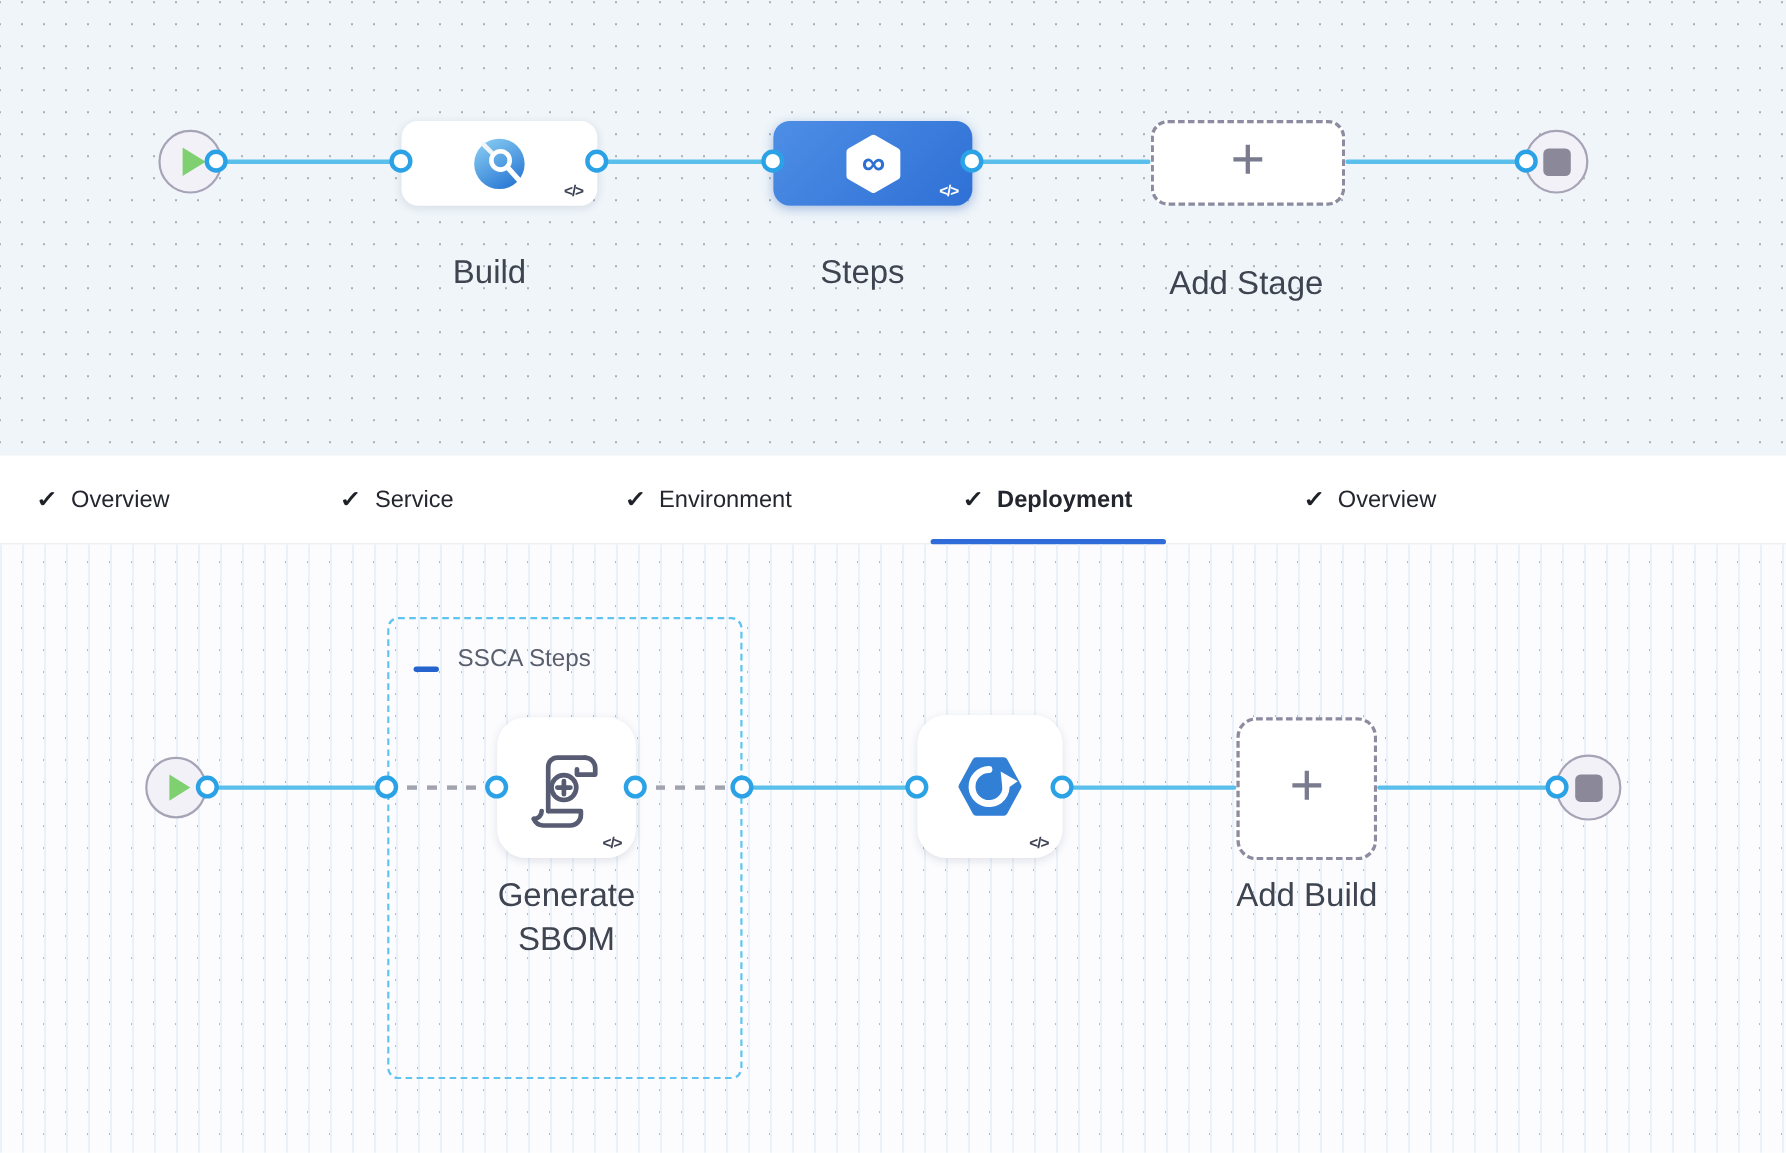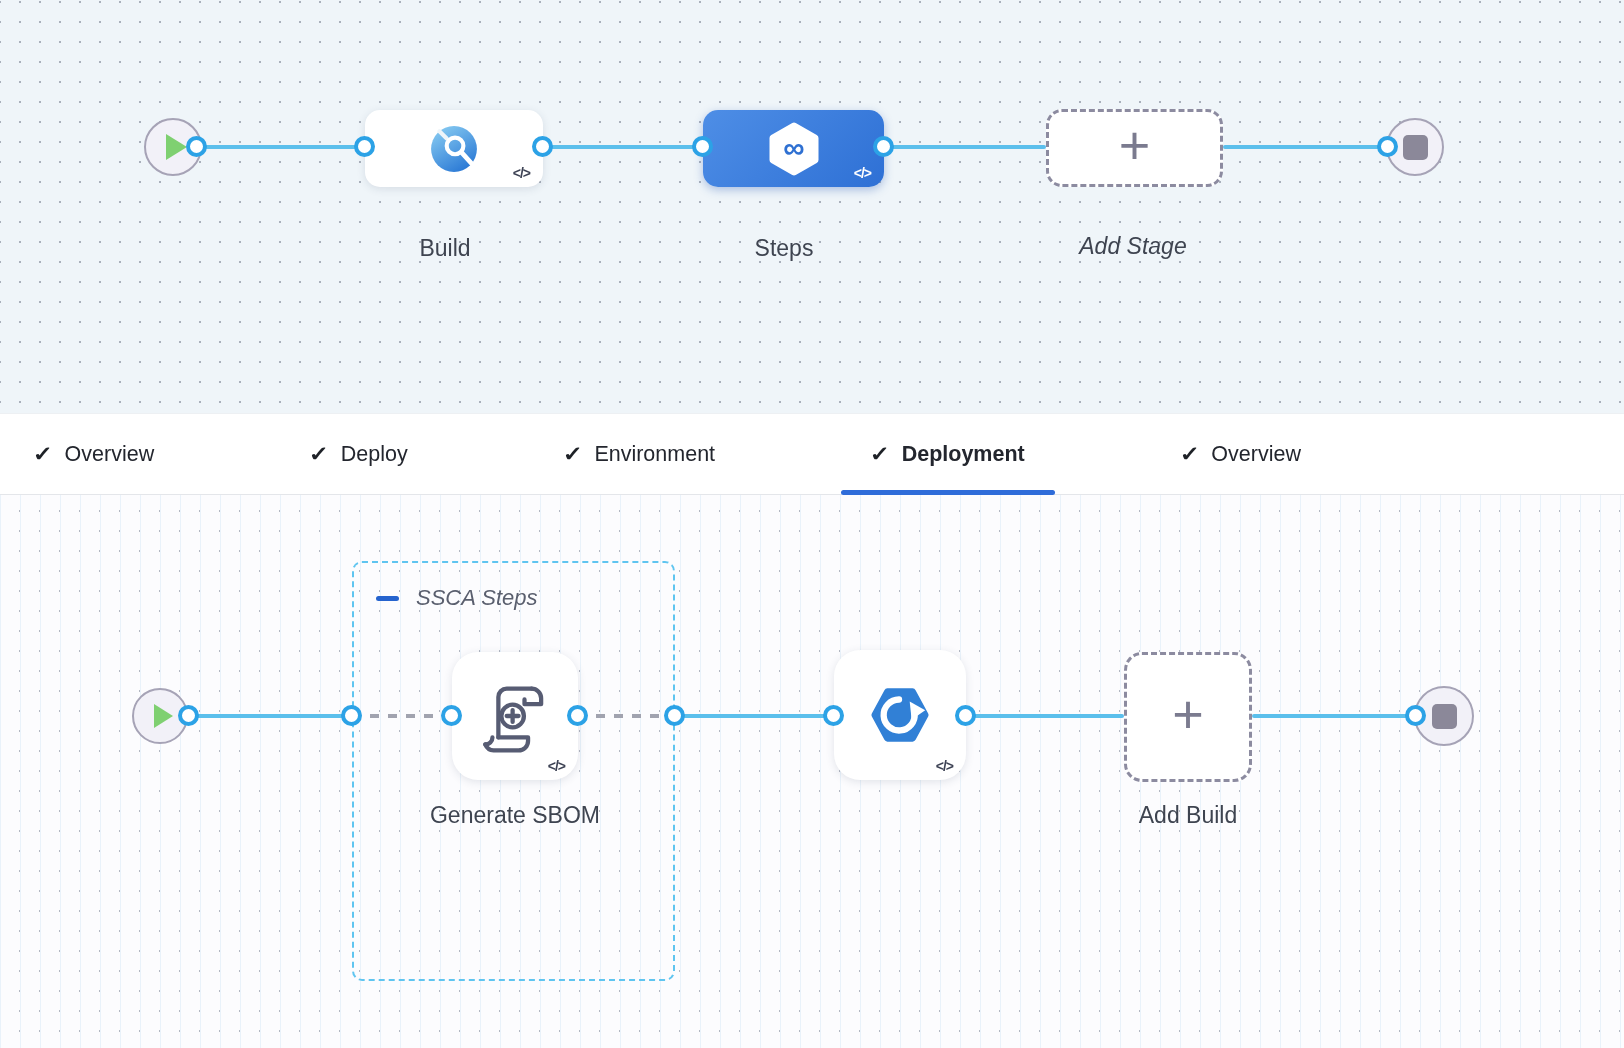--- a/index.html
+++ b/index.html
@@ -77,32 +77,31 @@
     background:linear-gradient(135deg,#4E8EE6 0%,#2E70D5 100%);
     box-shadow:0 3px 10px rgba(40,90,180,0.35);
   }
   .node.selected .code { color:#fff; }
   .node.add {
     border:3px dashed #8C8BA0; box-shadow:none; background:#fff;
   }
   .plus-glyph { font-size:54px; font-weight:400; color:#7B7B8F; line-height:1; margin-top:-6px; }
 
   .node-label {
-    position:absolute; font-size:23px; color:#3E4450; text-align:center;
+    position:absolute; font-size:30px; color:#3E4450; text-align:center;
     line-height:40px; z-index:4;
   }
 
   
   .step-group {
     position:absolute; border:2px dashed #5FC5F0; border-radius:10px; z-index:2;
   }
   .group-header {
-    position:absolute; left:22px; top:22px; display:flex; align-items:center; gap:17px;
+    position:absolute; left:22px; top:22px; display:flex; align-items:flex-end; gap:17px;
     cursor:pointer;
-    font-style:italic;
   }
   .minus-bar { width:23px; height:5px; border-radius:3px; background:#2563CE; }
   .group-label { font-size:22px; color:#5A5F6E; }
 </style>
 </head>
 <body>
 
 <div class="canvas canvas-top">
 
   <div class="edge" style="left:173px;top:145px;width:192px;"></div>
@@ -143,35 +142,35 @@
       <polygon points="27,5 48,17 48,39 27,51 6,39 6,17" fill="#fff" stroke="#fff" stroke-width="7" stroke-linejoin="round"></polygon>
       <text x="27" y="37" text-anchor="middle" font-size="30" font-weight="bold" fill="#2E70D2">∞</text>
     </svg>
     <span class="code">&lt;/&gt;</span>
   </div>
   <div class="node-label" style="left:674px;top:228px;width:220px;">Steps</div>
 
   <div class="node add" style="left:1046px;top:109px;width:177px;height:78px;border-radius:16px;">
     <span class="plus-glyph">+</span>
   </div>
-  <div class="node-label" style="left:1023px;top:226px;width:220px;font-style:italic;">Add Stage</div>
+  <div class="node-label" style="left:1023px;top:238px;width:220px;">Add Stage</div>
 
   <div class="terminal" style="left:1386px;top:118px;width:58px;height:58px;">
     <div class="stop-sq"></div>
   </div>
 </div>
 
 <div class="tab-bar">
   <div class="tab">
     <span class="check">✓</span>
     <span>Overview</span>
   </div>
   <div class="tab">
     <span class="check">✓</span>
-    <span>Deploy</span>
+    <span>Service</span>
   </div>
   <div class="tab">
     <span class="check">✓</span>
     <span>Environment</span>
   </div>
   <div class="tab active">
     <span class="check">✓</span>
     <span>Deployment</span>
   </div>
   <div class="tab">

